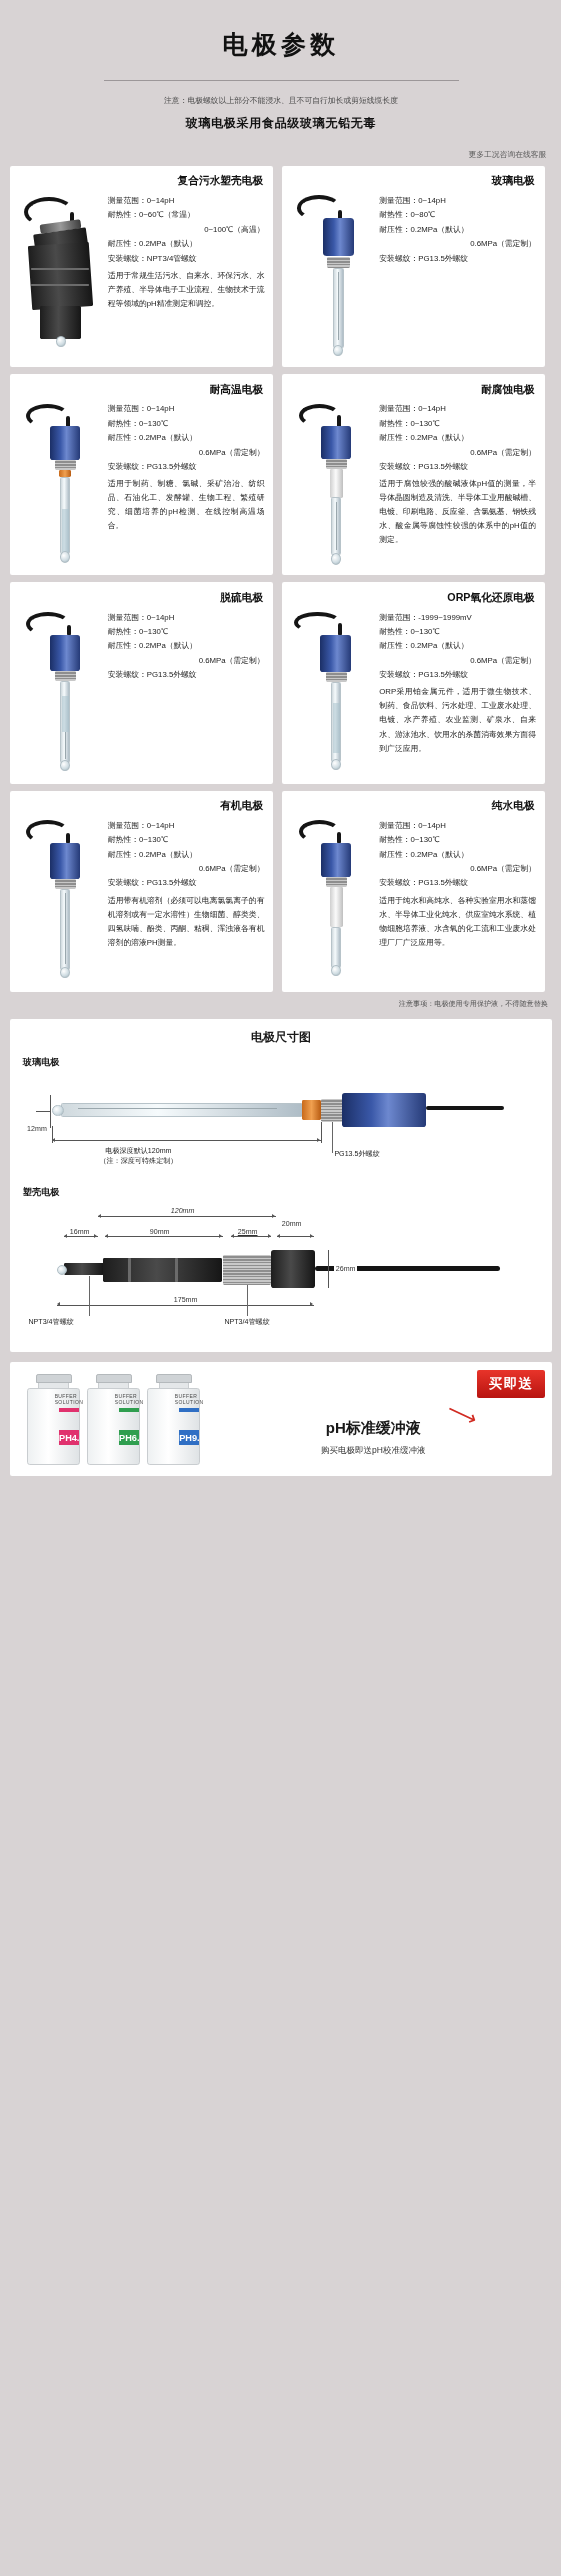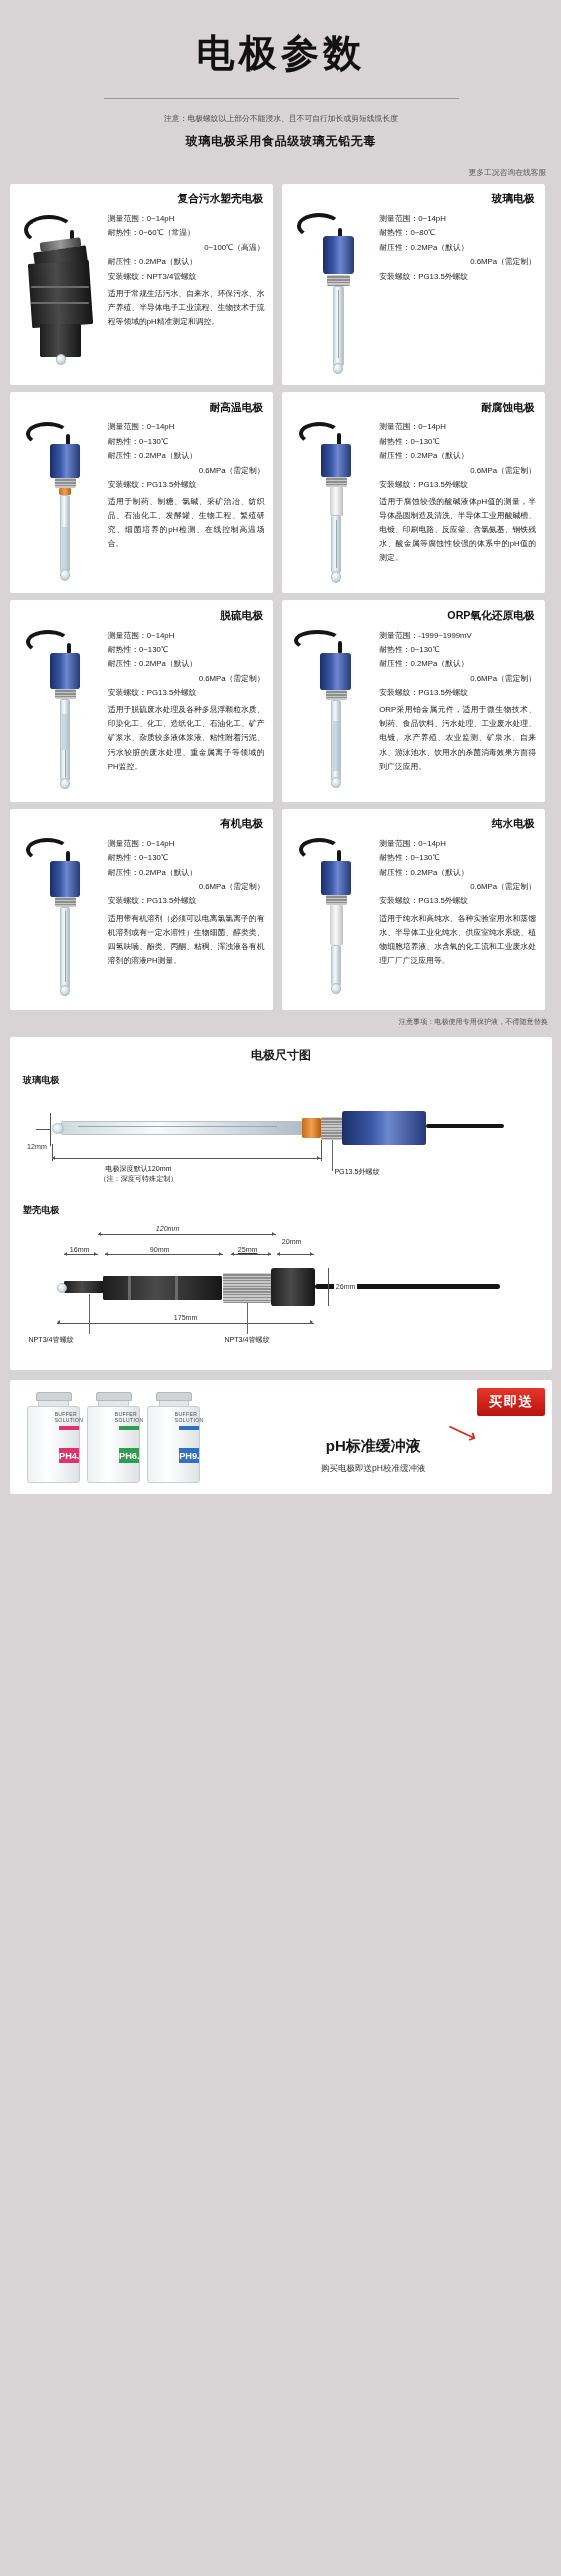--- a/index.html
+++ b/index.html
@@ -12,21 +12,21 @@
   }
   .page { width:562px; padding: 0 0 0 0; }
 
   
   .hero {
     background: #d8d3d4;
     padding: 28.4px 0 7.1px 0;
     text-align:center;
   }
   .hero-title {
-    font-size: 38px;
+    font-size: 25px;
     font-weight: bold;
     letter-spacing: 4.3px;
     color: #111;
   }
   .hero-rule {
     width: 355px; height: 1.4px; background: #9c9799;
     margin: 18.5px auto 14.2px auto;
   }
   .hero-note {
     font-size: 7.8px; color: #4a4a4a; line-height:1.6;
@@ -344,21 +344,20 @@
             <div class="inner-wire" style="left:46px; top:121px; height:27px;"></div>
             <div class="glass-bulb" style="left:41px; top:149px;"></div>
           </div>
         </div>
         <div class="card-specs">
           <div class="spec-line">测量范围：0~14pH</div>
           <div class="spec-line">耐热性：0~130℃</div>
           <div class="spec-line">耐压性：0.2MPa（默认）</div>
           <div class="spec-line right">0.6MPa（需定制）</div>
           <div class="spec-line">安装螺纹：PG13.5外螺纹</div>
-          <div class="spec-para">适用于脱硫废水处理及各种多悬浮颗粒水质、印染化工、化工、造纸化工、石油化工、矿产矿浆水、杂质较多液体浆液、粘性附着污泥、污水较脏的废水处理、重金属离子等领域的PH监控。</div>
         </div>
       </div>
     </div>
 
     <div class="card">
       <div class="card-title">ORP氧化还原电极</div>
       <div class="card-body">
         <div class="card-img">
           <div class="probe">
             <div class="cable-curve" style="left:4.3px; top:1.4px; width:47px; height:21.3px;"></div>
@@ -465,21 +464,21 @@
       <div class="leader" style="left:311px; top:47px; width:0.7px; height:31px;"></div>
       <div class="callout" style="left:313px; top:74px;">PG13.5外螺纹</div>
     </div>
 
     <div class="dim-sub">塑壳电极</div>
     <div class="dim-fig2">
 
       <div class="dimline" style="left:77px; top:11.4px; width:178px;"></div>
       <div class="arrowL" style="left:77px; top:9.2px;"></div>
       <div class="arrowR" style="left:251px; top:9.2px;"></div>
-      <div class="dimlabel" style="left:133px; top:2.8px;font-style:italic;">120mm</div>
+      <div class="dimlabel" style="left:148px; top:2.8px;font-style:italic;">120mm</div>
 
       <div class="dimline" style="left:43px; top:31px; width:34px;"></div>
       <div class="arrowL" style="left:43px; top:29px;"></div>
       <div class="arrowR" style="left:73px; top:29px;"></div>
       <div class="dimlabel" style="left:47px; top:23px;">16mm</div>
 
       <div class="dimline" style="left:84px; top:31px; width:118px;"></div>
       <div class="arrowL" style="left:84px; top:29px;"></div>
       <div class="arrowR" style="left:198px; top:29px;"></div>
       <div class="dimlabel" style="left:127px; top:23px;">90mm</div>

